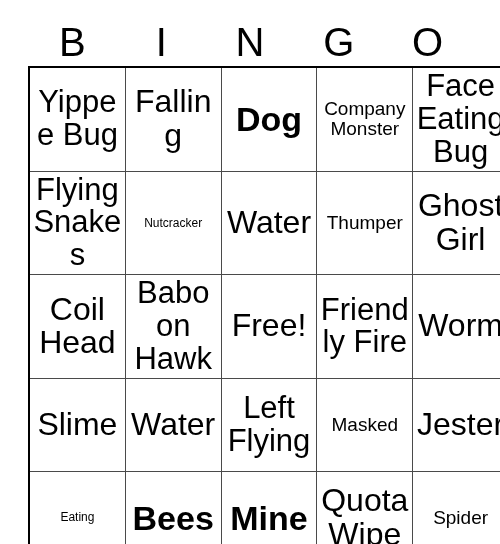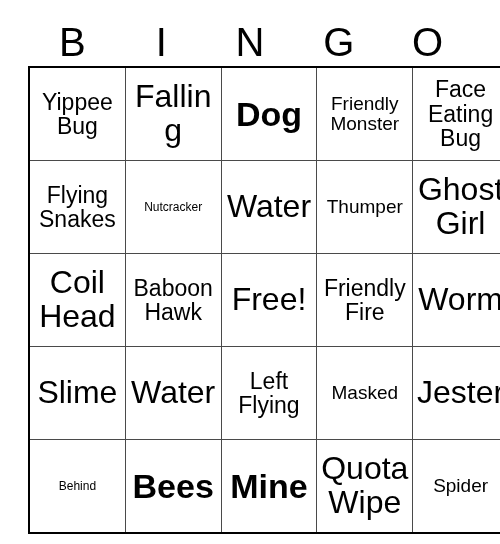--- a/index.html
+++ b/index.html
@@ -57,21 +57,21 @@
     vertical-align: middle;
     overflow: hidden;
     color: #000000;
     line-height: 1.06;
     word-wrap: break-word;
   }
 
   
   .fs-xs  { font-size: 12px; }
   .fs-sm  { font-size: 19px; }
-  .fs-md  { font-size: 23px; margin-left: 36px; }
+  .fs-md  { font-size: 31px; margin-left: 36px; }
   .fs-lg  { font-size: 32px; }
   .fs-xl  { font-size: 34px; font-weight: bold; }
 
   .cell-text {
     display: block;
   }
 </style>
 </head>
 <body>
 
@@ -91,21 +91,21 @@
         <td class="fs-md">
             <span class="cell-text">Yippee Bug</span>
           </td>
         <td class="fs-lg">
             <span class="cell-text">Falling</span>
           </td>
         <td class="fs-xl">
             <span class="cell-text">Dog</span>
           </td>
         <td class="fs-sm">
-            <span class="cell-text">Friendly Monster</span>
+            <span class="cell-text">Company Monster</span>
           </td>
         <td class="fs-md">
             <span class="cell-text">Face Eating Bug</span>
           </td>
       </tr>
       <tr>
         <td class="fs-md">
             <span class="cell-text">Flying Snakes</span>
           </td>
         <td class="fs-xs">
@@ -150,21 +150,21 @@
           </td>
         <td class="fs-sm">
             <span class="cell-text">Masked</span>
           </td>
         <td class="fs-lg">
             <span class="cell-text">Jester</span>
           </td>
       </tr>
       <tr>
         <td class="fs-xs">
-            <span class="cell-text">Behind</span>
+            <span class="cell-text">Eating</span>
           </td>
         <td class="fs-xl">
             <span class="cell-text">Bees</span>
           </td>
         <td class="fs-xl">
             <span class="cell-text">Mine</span>
           </td>
         <td class="fs-lg">
             <span class="cell-text">Quota Wipe</span>
           </td>

